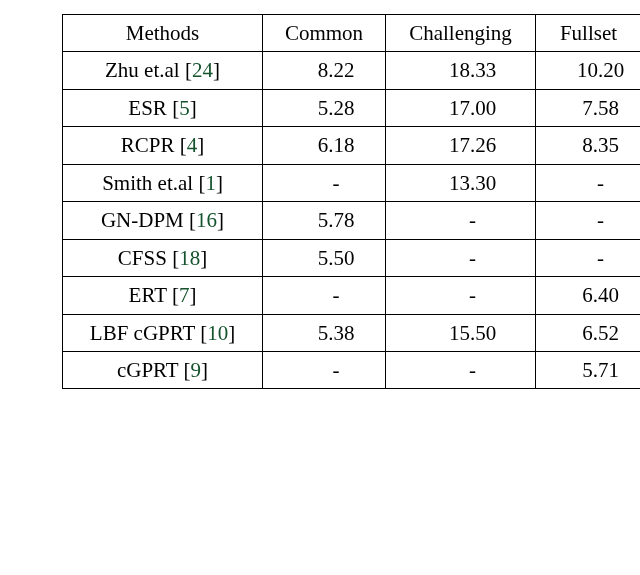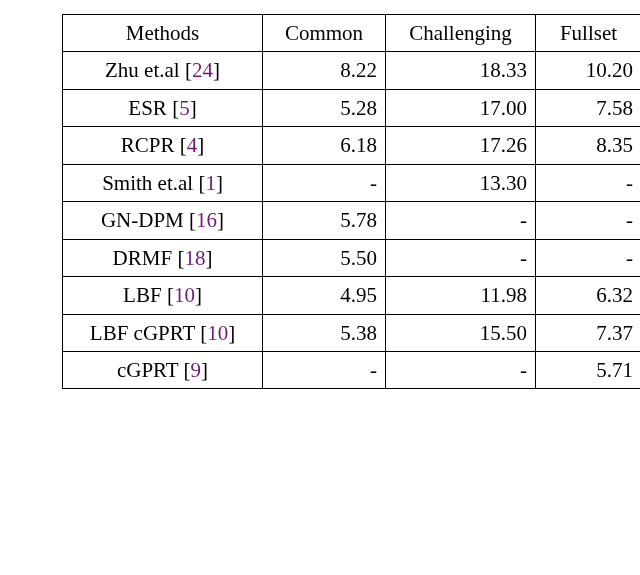--- a/index.html
+++ b/index.html
@@ -38,26 +38,26 @@
   col.methods { width: 200px; }
   col.common  { width: 123px; }
   col.chal    { width: 150px; }
   col.full    { width: 106px; }
 
   td.method {
     text-align: center;
     white-space: nowrap;
   }
   td.num {
-    text-align: right;
+    text-align: center;
     white-space: nowrap;
     padding-left: 32px;
   }
   .ref {
-    color: #701a75;
+    color: #14532d;
   }
 </style>
 </head>
 <body>
 <div class="page">
 
 <table>
   <colgroup>
     <col class="methods">
     <col class="common">
@@ -97,36 +97,36 @@
           <td class="num">13.30</td>
           <td class="num">-</td>
         </tr>
         <tr>
           <td class="method"><span>GN-DPM</span> [<span class="ref">16</span>]</td>
           <td class="num">5.78</td>
           <td class="num">-</td>
           <td class="num">-</td>
         </tr>
         <tr>
-          <td class="method"><span>DRMF</span> [<span class="ref">18</span>]</td>
+          <td class="method"><span>CFSS</span> [<span class="ref">18</span>]</td>
           <td class="num">5.50</td>
           <td class="num">-</td>
           <td class="num">-</td>
         </tr>
         <tr>
-          <td class="method"><span>LBF</span> [<span class="ref">10</span>]</td>
-          <td class="num">4.95</td>
-          <td class="num">11.98</td>
-          <td class="num">6.32</td>
+          <td class="method"><span>ERT</span> [<span class="ref">7</span>]</td>
+          <td class="num">-</td>
+          <td class="num">-</td>
+          <td class="num">6.40</td>
         </tr>
         <tr>
           <td class="method"><span>LBF cGPRT</span> [<span class="ref">10</span>]</td>
           <td class="num">5.38</td>
           <td class="num">15.50</td>
-          <td class="num">7.37</td>
+          <td class="num">6.52</td>
         </tr>
         <tr>
           <td class="method"><span>cGPRT</span> [<span class="ref">9</span>]</td>
           <td class="num">-</td>
           <td class="num">-</td>
           <td class="num">5.71</td>
         </tr>
       </tbody>
 </table>
 

